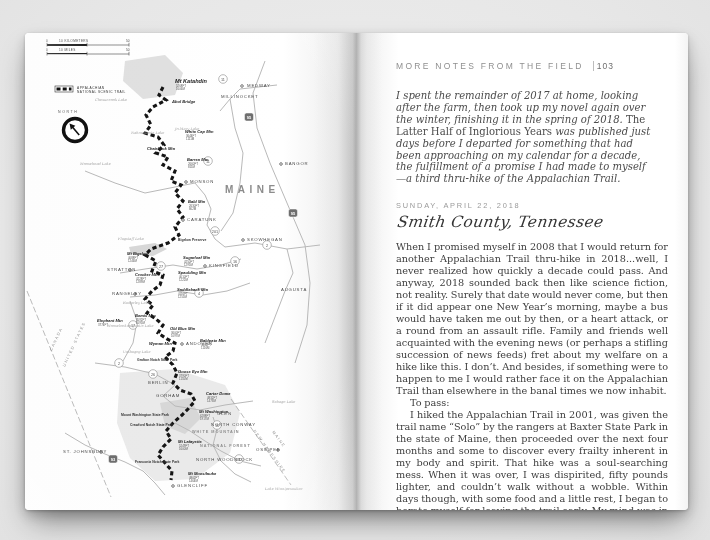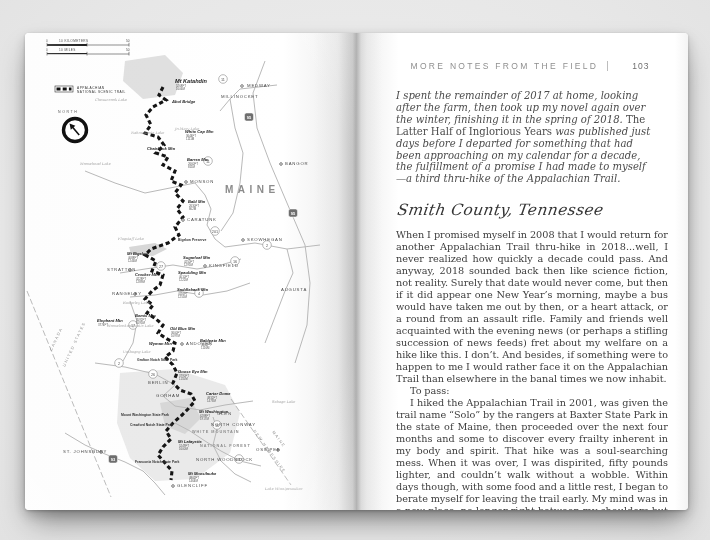--- a/index.html
+++ b/index.html
@@ -13,23 +13,23 @@
     background:linear-gradient(to right,#fdfdfd 0,#fff 78%,#efefef 94%,#dcdcdc 100%);
     border-radius:4px 0 0 4px;overflow:hidden;}
   .page-left svg{display:block;width:331px;height:477px;}
   .map-vignette{position:absolute;left:0;top:0;width:331px;height:477px;pointer-events:none;
     background:radial-gradient(105% 100% at 48% 46%, rgba(255,255,255,0) 52%, rgba(255,255,255,.72) 88%, rgba(255,255,255,.9) 100%);}
   .page-right{position:absolute;left:331px;top:0;width:332px;height:477px;box-sizing:border-box;
     background:linear-gradient(to right,#dedede 0,#f6f6f6 3.2%,#ffffff 8%,#ffffff 96%,#f4f4f4 100%);
     border-radius:0 4px 4px 0;padding:20px 20px 0 40px;overflow:hidden;}
   .gutter{position:absolute;left:288px;top:0;width:86px;height:477px;pointer-events:none;
     background:linear-gradient(to right, rgba(80,80,80,0) 0%, rgba(80,80,80,.05) 30%, rgba(60,60,60,.16) 46%, rgba(40,40,40,.26) 50%, rgba(90,90,90,.10) 56%, rgba(120,120,120,0) 100%);}
-  .r-header{display:flex;justify-content:center;align-items:baseline;
+  .r-header{display:flex;justify-content:flex-start;align-items:baseline;
     font-size:8.5px;letter-spacing:2.3px;color:#8f8f8f;margin:8px 4px 19px 0;}
-  .r-page{border-left:1px solid #bdbdbd;margin-left:9px;padding-left:24px;color:#6e6e6e;letter-spacing:1px;}
+  .r-page{border-left:1px solid #bdbdbd;margin-left:9px;padding-left:3px;color:#6e6e6e;letter-spacing:1px;}
   .intro{font-family:"DejaVu Serif",serif;font-style:italic;font-size:10.1px;line-height:11.9px;
     color:#4b4b4b;width:256px;margin:0 0 16px 0;}
   .intro .roman{font-style:normal;}
   .entry-date{font-size:7.4px;letter-spacing:1.8px;color:#9a9a9a;margin:0 0 3px 0;}
   .entry-loc{font-family:"DejaVu Serif",serif;font-style:italic;font-size:15.5px;color:#353535;
     transform:skewX(-9deg);transform-origin:left bottom;letter-spacing:.4px;margin:0 0 10px 0;}
   .body p{font-family:"DejaVu Serif",serif;font-size:9.7px;line-height:12px;color:#3d3d3d;
     text-align:justify;margin:0;word-spacing:-0.4px;}
   .body p.indent{text-indent:14px;}
 </style>
@@ -237,20 +237,21 @@
         </svg>
       <div class="map-vignette"></div>
     </div>
 
     <div class="page-right">
       <div class="r-header">
         <span class="r-title">MORE NOTES FROM THE FIELD</span>
         <span class="r-page">103</span>
       </div>
       <p class="intro"><span>I spent the remainder of 2017 at home, looking after the farm, then took up my novel again over the winter, finishing it in the spring of 2018. </span><span class="roman">The Latter Half of Inglorious Years</span><span> was published just days before I departed for something that had been approaching on my calendar for a decade, the fulfillment of a promise I had made to myself—a third thru-hike of the Appalachian Trail.</span></p>
+      <p class="entry-date">SUNDAY, APRIL 22, 2018</p>
       <p class="entry-loc">Smith County, Tennessee</p>
       <div class="body">
         <p>When I promised myself in 2008 that I would return for another Appalachian Trail thru-hike in 2018...well, I never realized how quickly a decade could pass. And anyway, 2018 sounded back then like science fiction, not reality. Surely that date would never come, but then if it did appear one New Year’s morning, maybe a bus would have taken me out by then, or a heart attack, or a round from an assault rifle. Family and friends well acquainted with the evening news (or perhaps a stifling succession of news feeds) fret about my welfare on a hike like this. I don’t. And besides, if something were to happen to me I would rather face it on the Appalachian Trail than elsewhere in the banal times we now inhabit.</p>
         <p class="indent">To pass:</p>
         <p class="indent">I hiked the Appalachian Trail in 2001, was given the trail name “Solo” by the rangers at Baxter State Park in the state of Maine, then proceeded over the next four months and some to discover every frailty inherent in my body and spirit. That hike was a soul-searching mess. When it was over, I was dispirited, fifty pounds lighter, and couldn’t walk without a wobble. Within days though, with some food and a little rest, I began to berate myself for leaving the trail early. My mind was in a new place, no longer right between my shoulders but just a little to the left, where I was not always able to keep an eye on my mouth. This inability to self-censor caused me some personal and professional headaches, but I found that I didn’t care. Real life was on a trail in the mountains; everything else was just distraction.</p>
       </div>
     </div>
 
     <div class="gutter"></div>
   </div>

